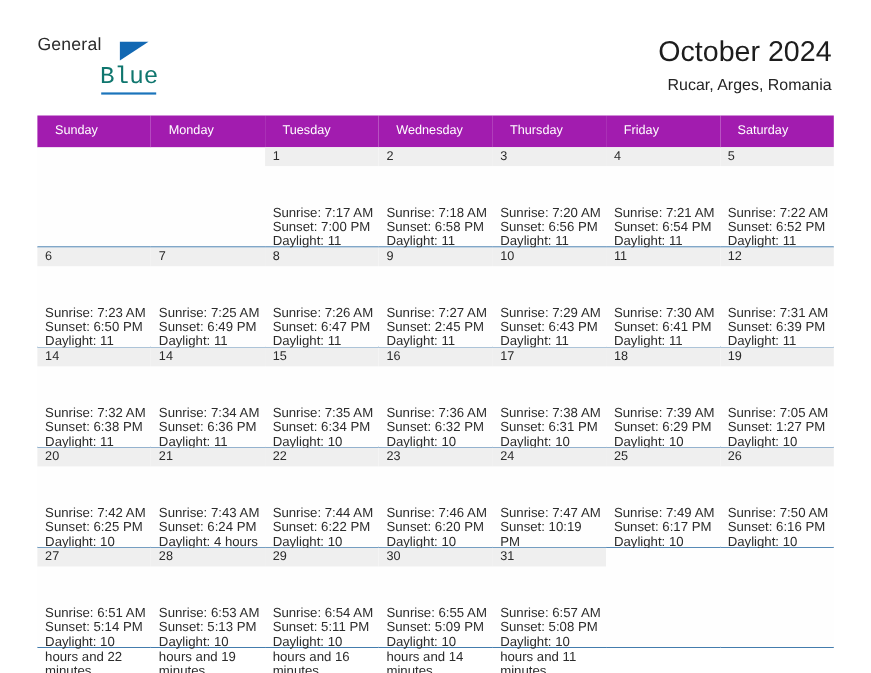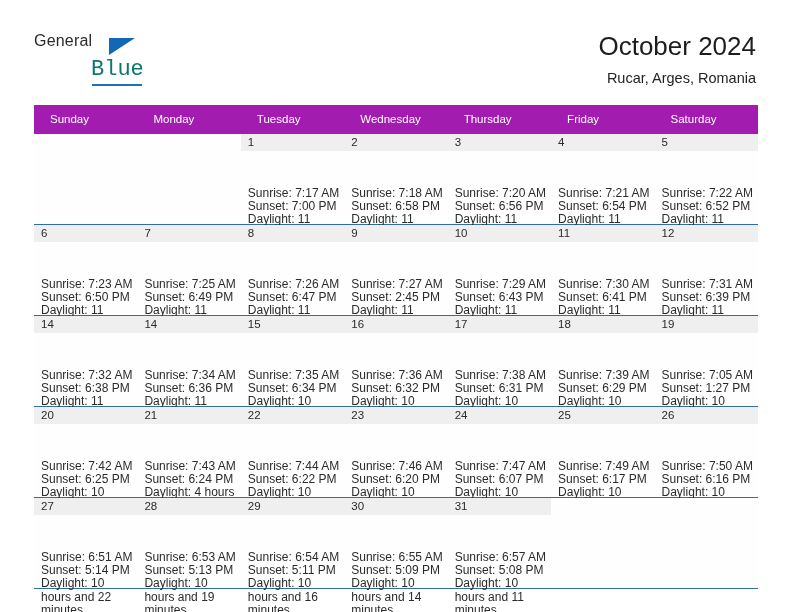--- a/index.html
+++ b/index.html
@@ -441,21 +441,21 @@
                 <div>Sunset: 6:20 PM</div>
                 <div>Daylight: 10 hours and 34 minutes.</div>
               </div>
             </div>
           </td>
           <td class="cell">
             <div class="cell-inner">
               <div class="daynum-strip">24</div>
               <div class="details">
                 <div>Sunrise: 7:47 AM</div>
-                <div>Sunset: 6:07 PM</div>
+                <div>Sunset: 10:19 PM</div>
                 <div>Daylight: 10 hours and 31 minutes.</div>
               </div>
             </div>
           </td>
           <td class="cell">
             <div class="cell-inner">
               <div class="daynum-strip">25</div>
               <div class="details">
                 <div>Sunrise: 7:49 AM</div>
                 <div>Sunset: 6:17 PM</div>

